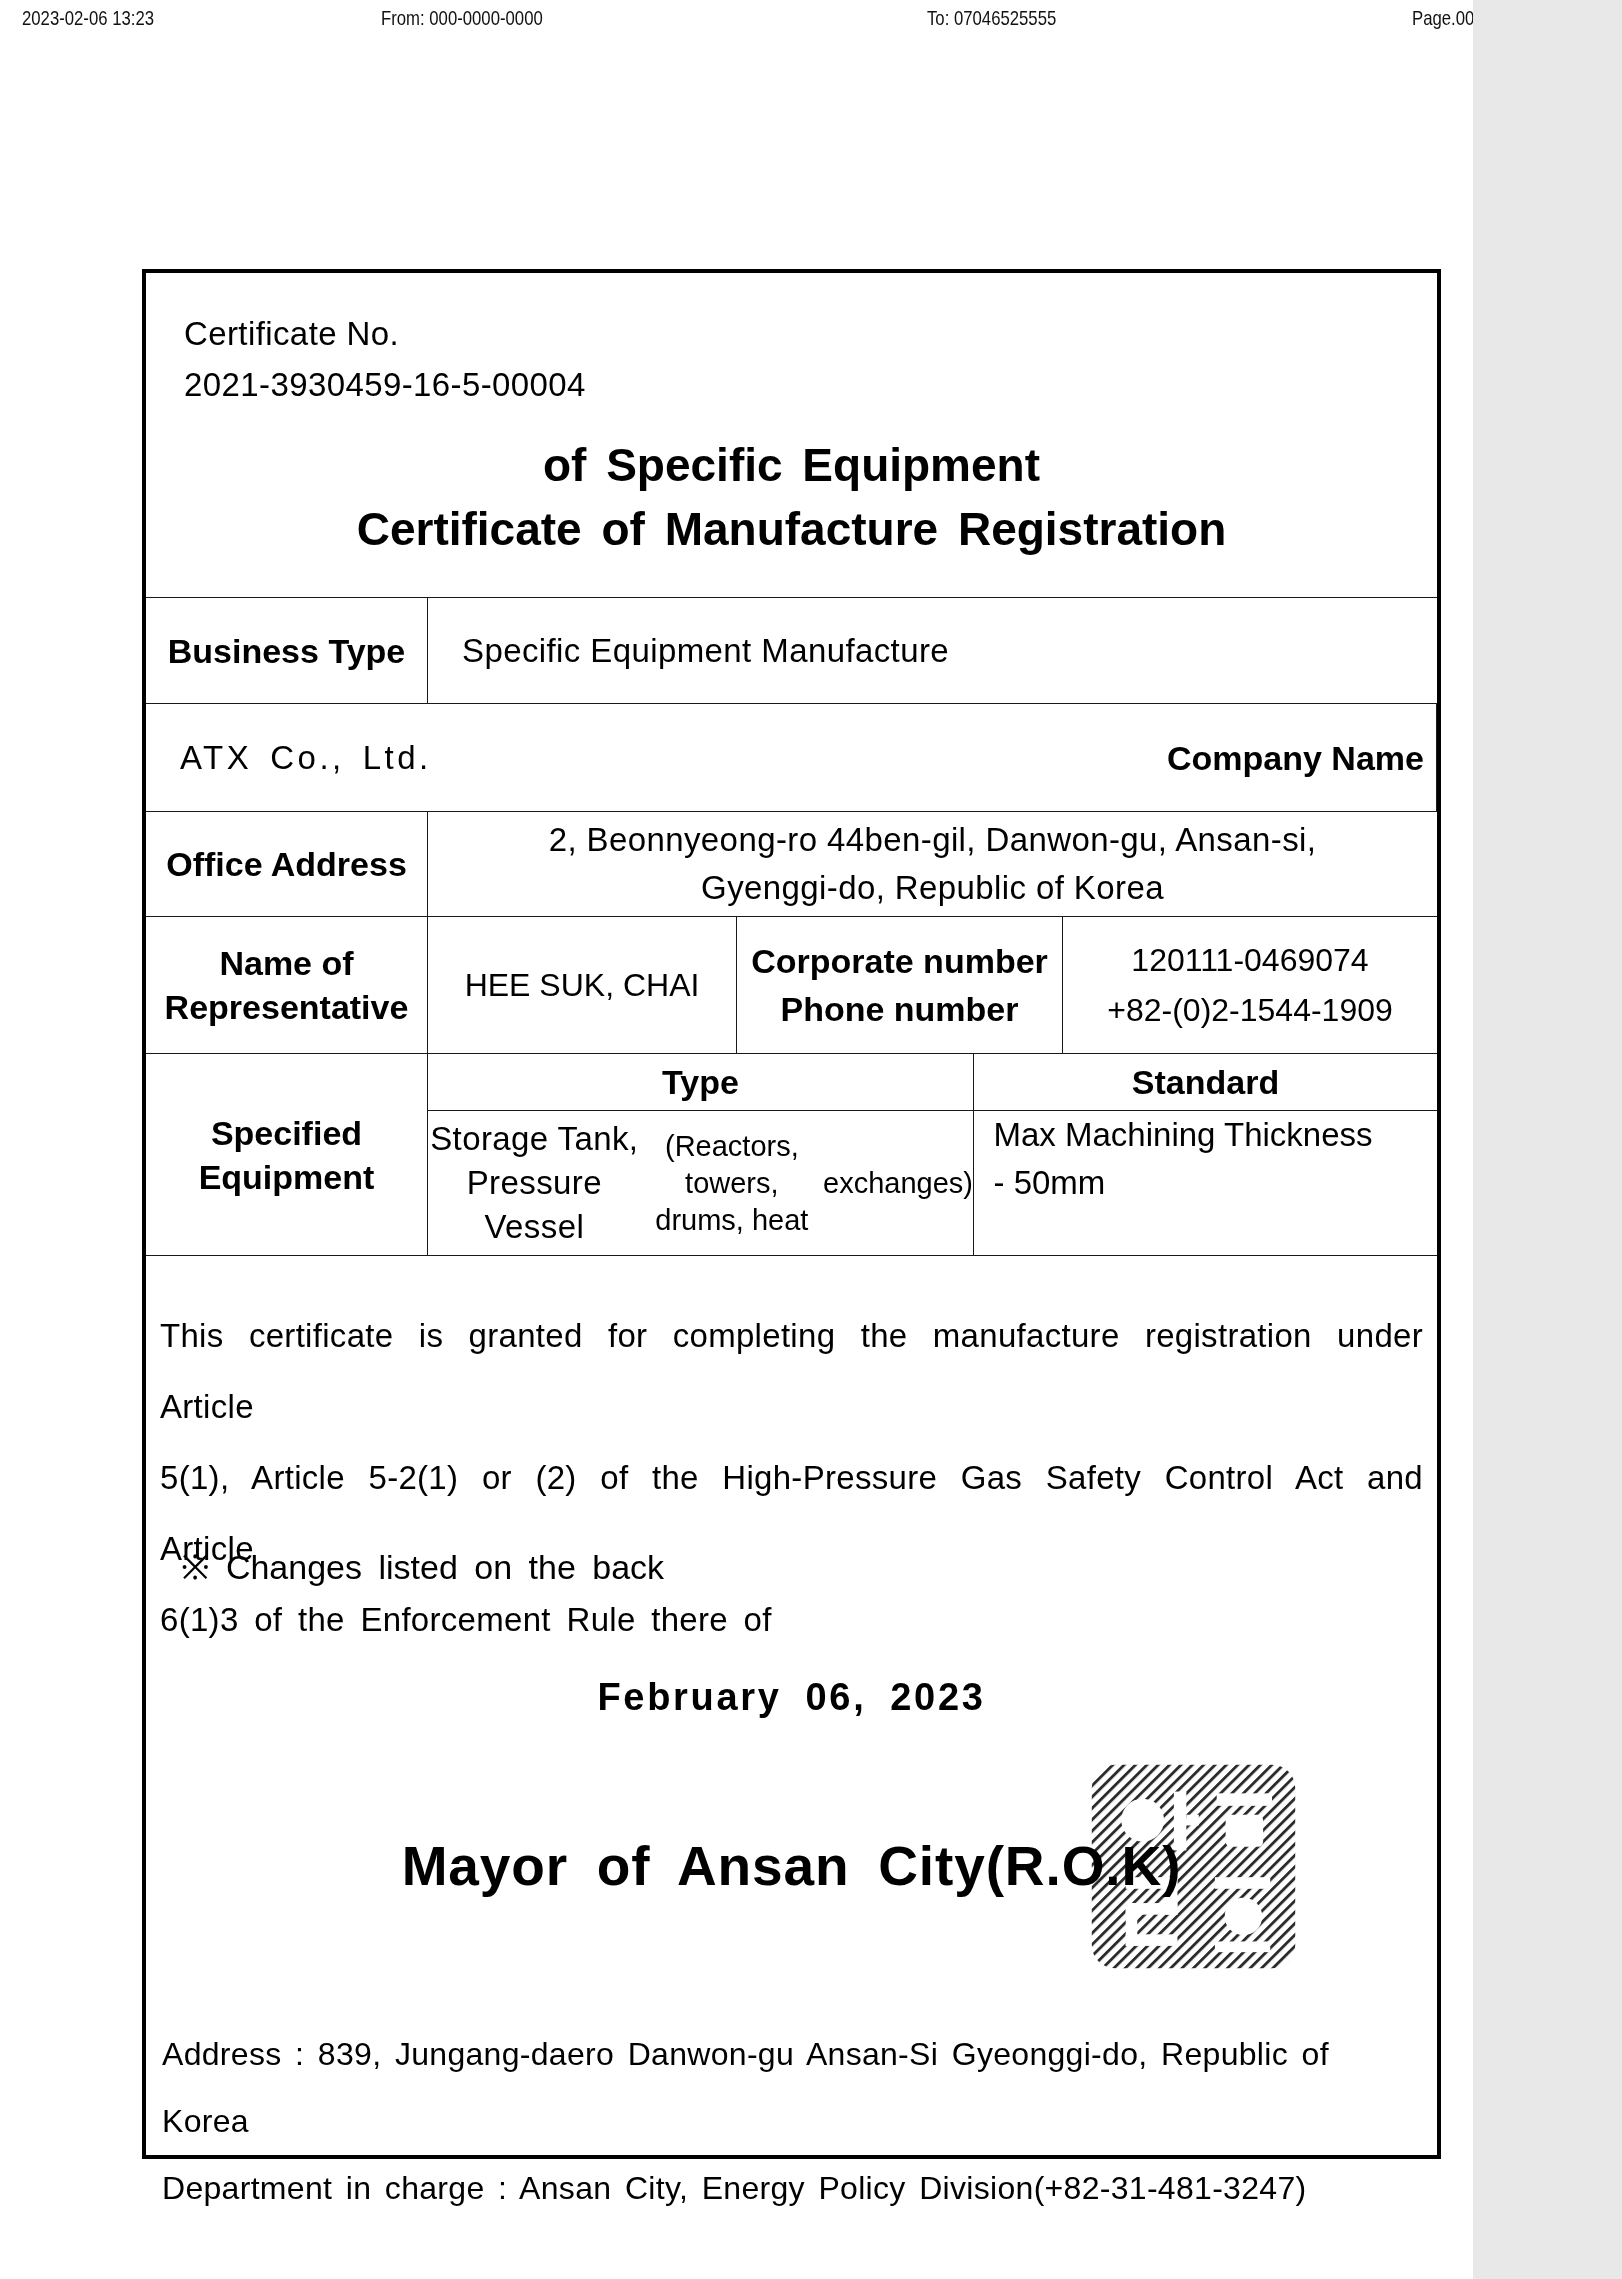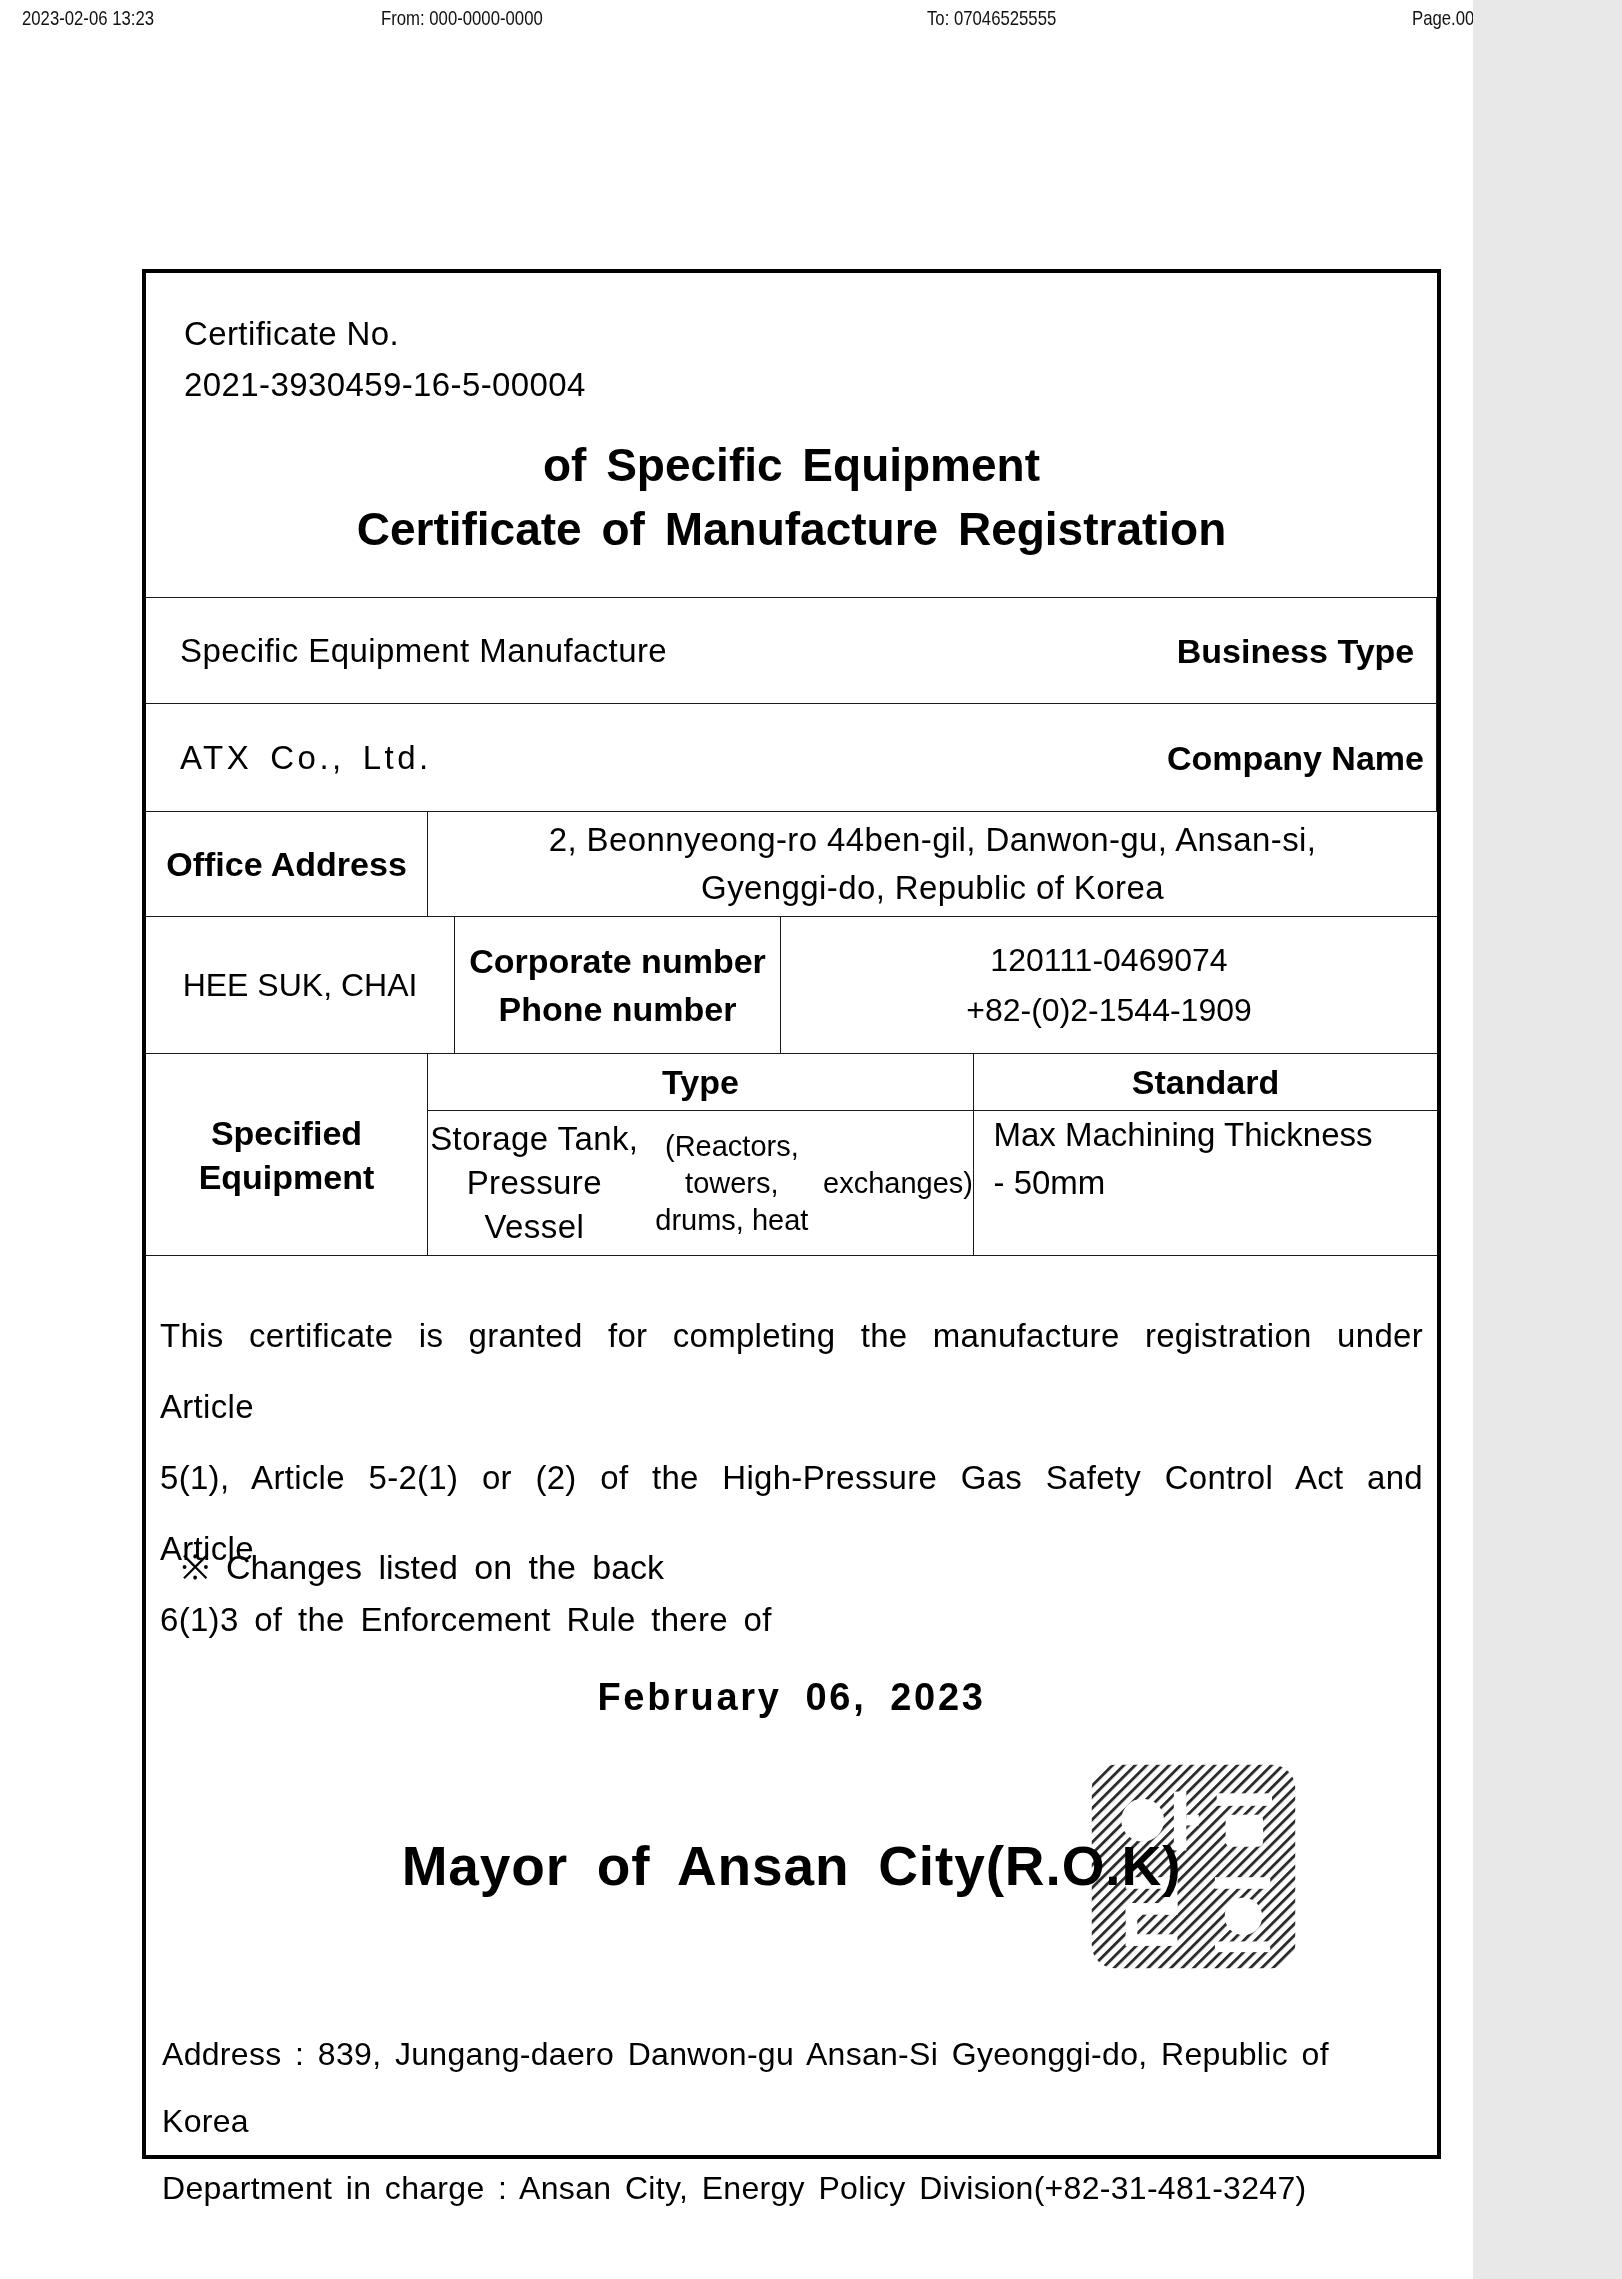--- a/index.html
+++ b/index.html
@@ -79,40 +79,46 @@
     </div>
 
     <div class="title">
       <div>of Specific Equipment</div>
       <div>Certificate of Manufacture Registration</div>
     </div>
 
     <div class="dtable">
 
       <div class="trow r1">
+        <div class="cell lbl">Business Type</div>
         <div class="cell val">Specific Equipment Manufacture</div>
-        <div class="cell lbl">Business Type</div>
       </div>
 
       <div class="trow r2">
         <div class="cell val val-company">ATX Co., Ltd.</div>
         <div class="cell lbl">Company Name</div>
       </div>
 
       <div class="trow r3">
         <div class="cell lbl">Office Address</div>
         <div class="cell val val-center">
           <div>
             <div>2, Beonnyeong-ro 44ben-gil, Danwon-gu, Ansan-si,</div>
             <div>Gyenggi-do, Republic of Korea</div>
           </div>
         </div>
       </div>
 
       <div class="trow r4">
+        <div class="cell lbl">
+          <div>
+            <div>Name of</div>
+            <div>Representative</div>
+          </div>
+        </div>
         <div class="cell c-name">HEE SUK, CHAI</div>
         <div class="cell c-numlbl">
           <div>
             <div>Corporate number</div>
             <div>Phone number</div>
           </div>
         </div>
         <div class="cell c-numval">
           <div>
             <div>120111-0469074</div>

